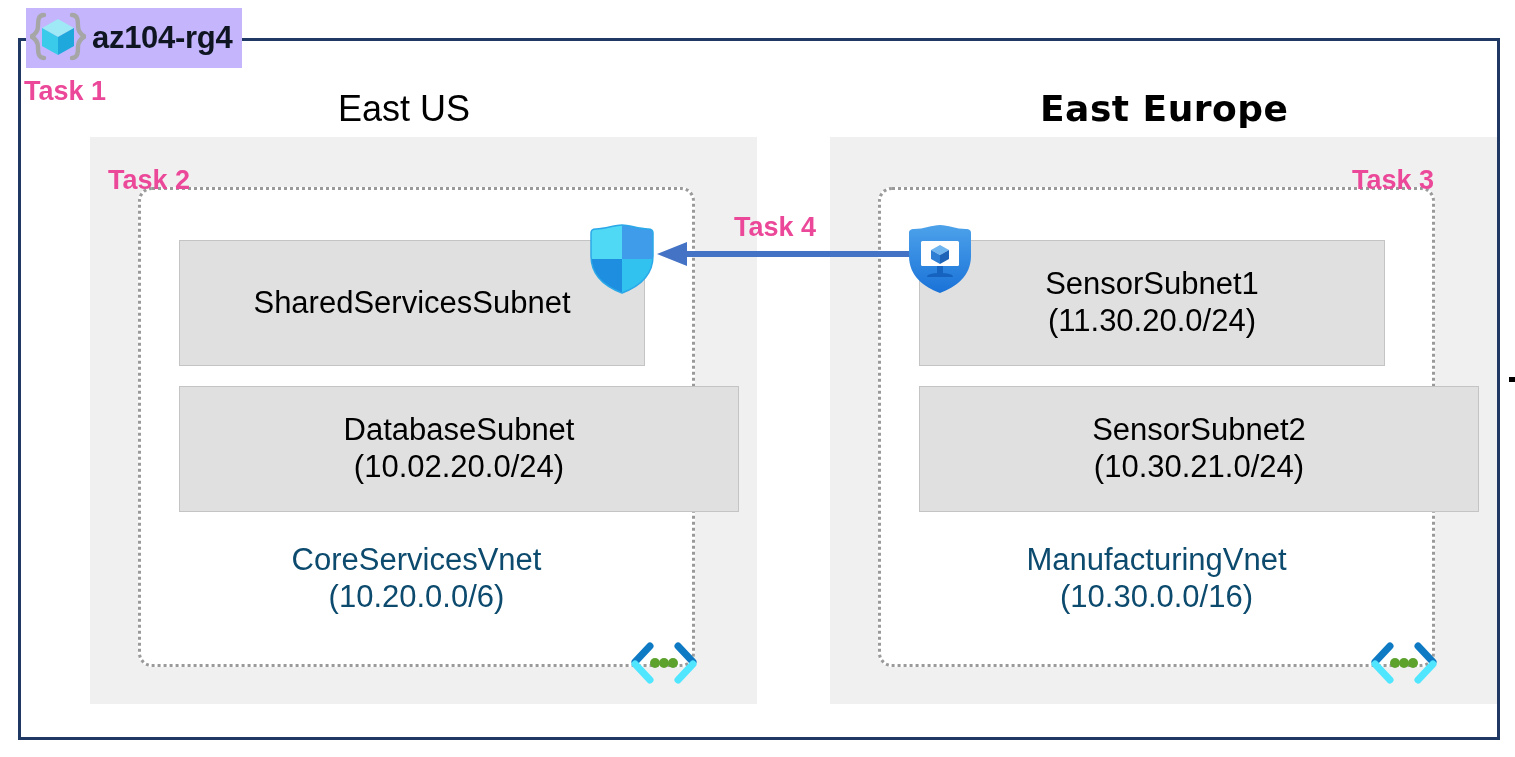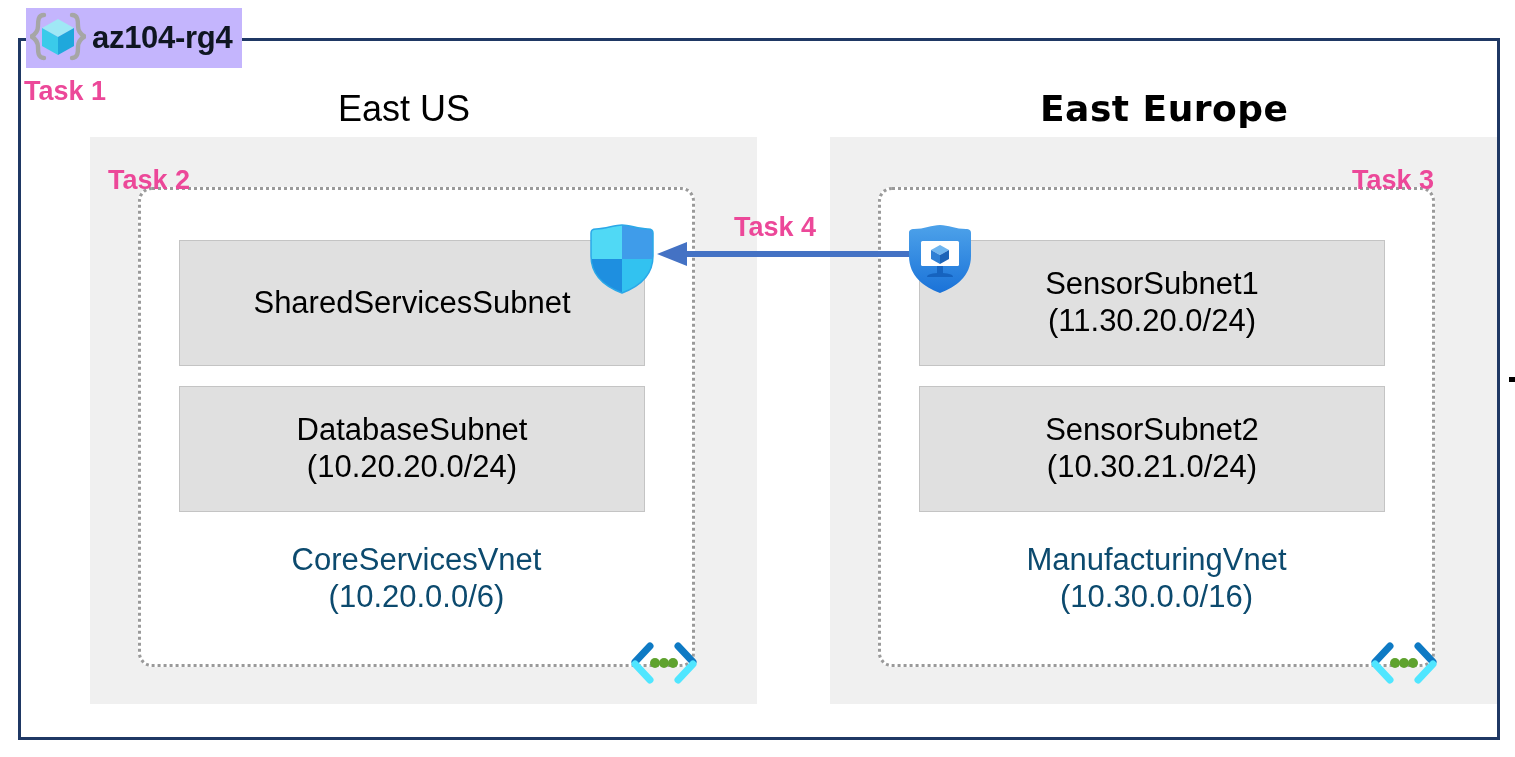--- a/index.html
+++ b/index.html
@@ -130,21 +130,21 @@
     align-items: center;
     justify-content: center;
     line-height: 1.18;
   }
   .subnet-name, .subnet-cidr {
     font-size: 31px;
     color: #000000;
     white-space: nowrap;
   }
   .sn-a { left: 38px; top: 50px;  width: 466px; height: 126px; }
-  .sn-b { left: 38px; top: 196px; width: 466px; height: 126px; }
+  .sn-b { left: 38px; top: 196px; width: 560px; height: 126px; }
 
   
   .vnet-caption {
     position: absolute;
     left: 0;
     right: 0;
     top: 352px;
     text-align: center;
     line-height: 1.18;
   }
@@ -234,21 +234,21 @@
 
   <div class="region-panel region-panel-east">
     <div class="vnet vnet-east">
 
       <div class="subnet sn-a">
         <span class="subnet-name">SharedServicesSubnet</span>
       </div>
 
       <div class="subnet sn-b">
         <span class="subnet-name">DatabaseSubnet</span>
-        <span class="subnet-cidr">(10.20.20.0/24)</span>
+        <span class="subnet-cidr">(10.02.20.0/24)</span>
       </div>
 
       <div class="vnet-caption">
         <div class="vnet-name">CoreServicesVnet</div>
         <div class="vnet-cidr">(10.20.0.0/6)</div>
       </div>
 
       <svg class="vnet-glyph" viewBox="0 0 72 46">
 
         <path d="M22 6 L7 22" stroke="#0E7AC4" stroke-width="7" stroke-linecap="round" fill="none"></path>

